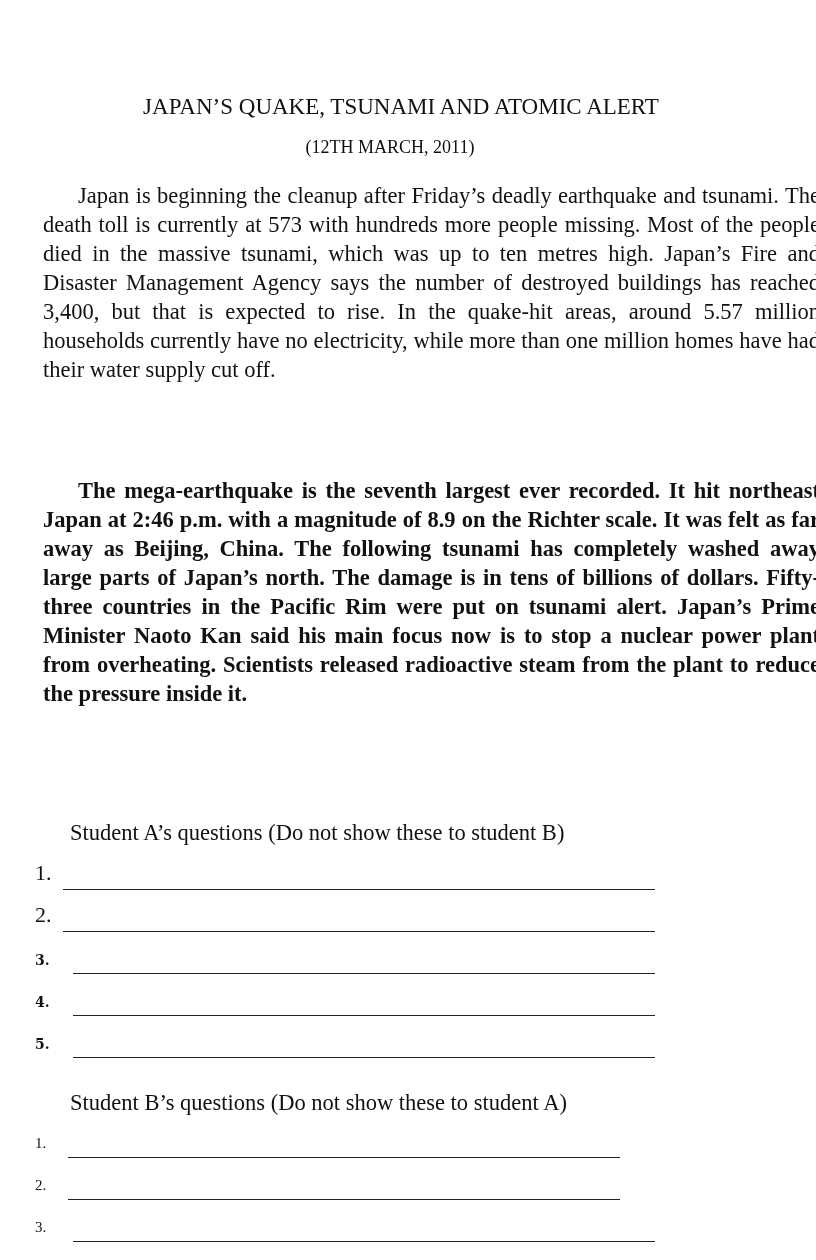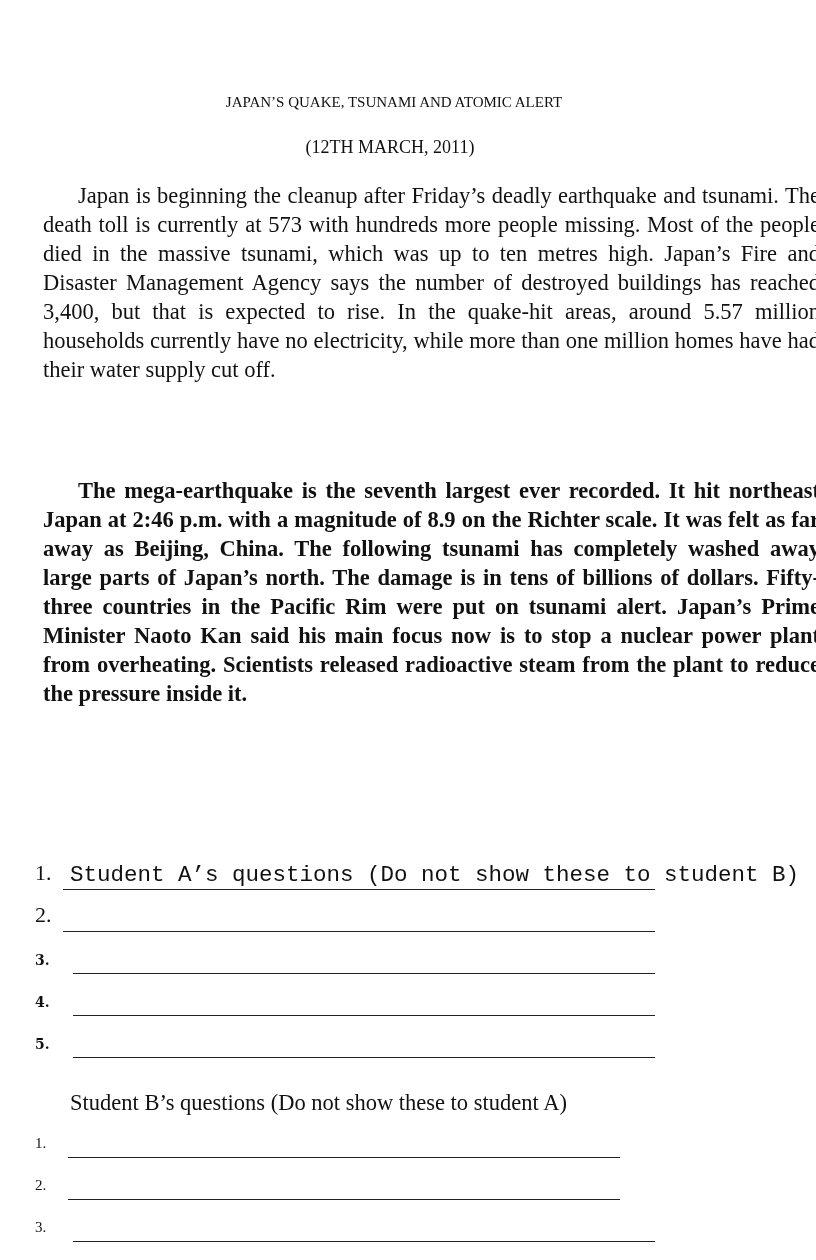--- a/index.html
+++ b/index.html
@@ -1,27 +1,27 @@
 <!DOCTYPE html>
 <html><head>
   <meta charset="utf-8">
   <style>
     html, body { margin: 0; padding: 0; background: #ffffff; }
     body { width: 816px; height: 1260px; position: relative; overflow: hidden;
            font-family: "Liberation Serif", "DejaVu Serif", serif; color: #111; }
-    .title { position: absolute; top: 94px; left: 4px; width: 780px; text-align: center;
-             font-size: 15px; letter-spacing: 0; }
+    .title { position: absolute; top: 94px; left: 11px; width: 780px; text-align: center;
+             font-size: 23px; letter-spacing: 0; }
     .date { position: absolute; top: 137px; left: 0; width: 780px; text-align: center;
             font-size: 18px; }
     .para { position: absolute; left: 35px; width: 777px; font-size: 22.5px;
             line-height: 29px; text-align: justify; text-indent: 35px; margin: 8px; }
     .p1 { top: 173px; }
     .p2 { top: 468px; font-weight: bold; }
     .section-heading { position: absolute; left: 70px; font-size: 22.5px; }
-    .sh-a { top: 862px; font-family: Liberation Mono, monospace; }
+    .sh-a { top: 820px; }
     .sh-b { top: 1090px; }
     .q-row { position: absolute; left: 35px; width: 640px; height: 30px; }
     .q-num { position: absolute; left: 0; bottom: 4px; }
     .q-num.big { font-size: 22px; }
     .q-num.small { font-size: 14px; font-weight: bold; font-family: "DejaVu Serif", serif; }
     .q-num.med { font-size: 15px; }
     .q-line { position: absolute; bottom: 0; height: 0; border-top: 1.5px solid #222; }
   </style>
 </head>
 <body>

